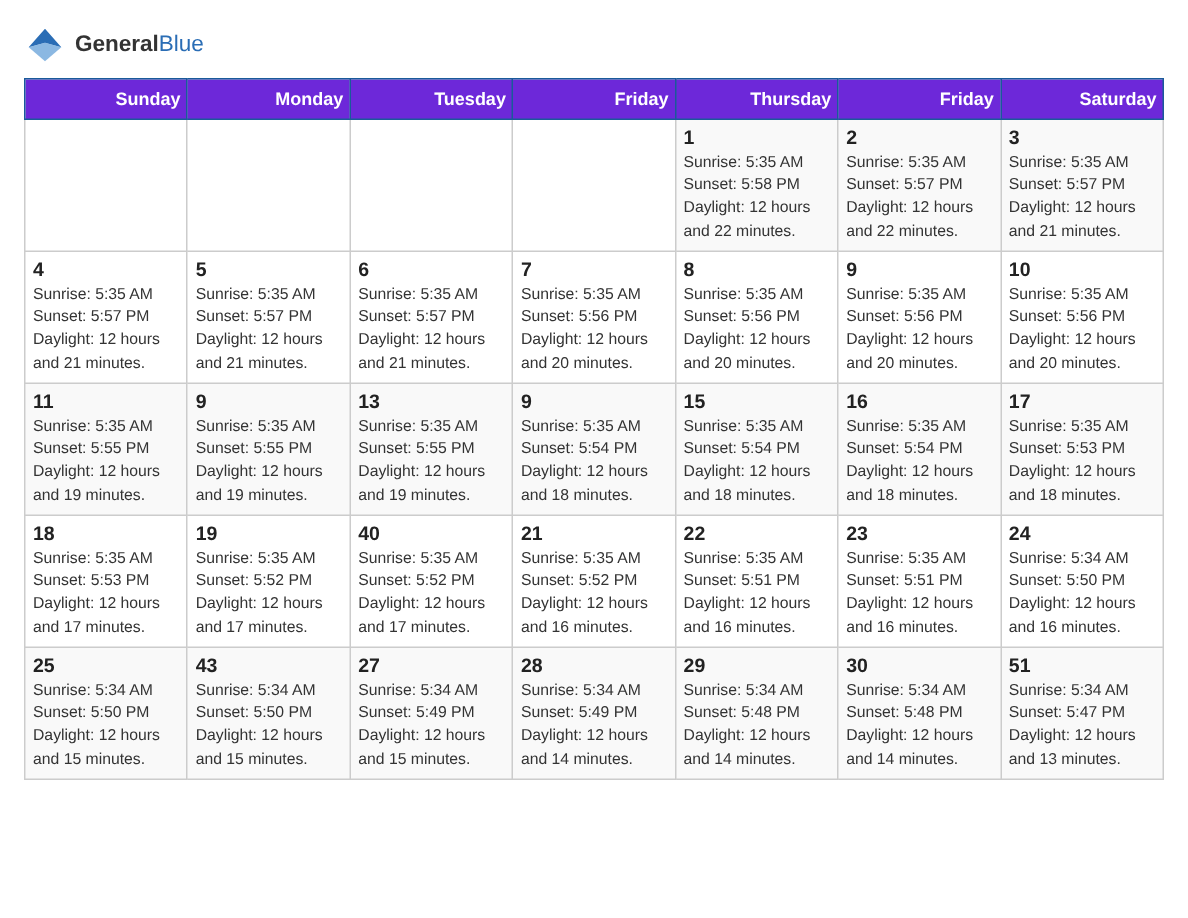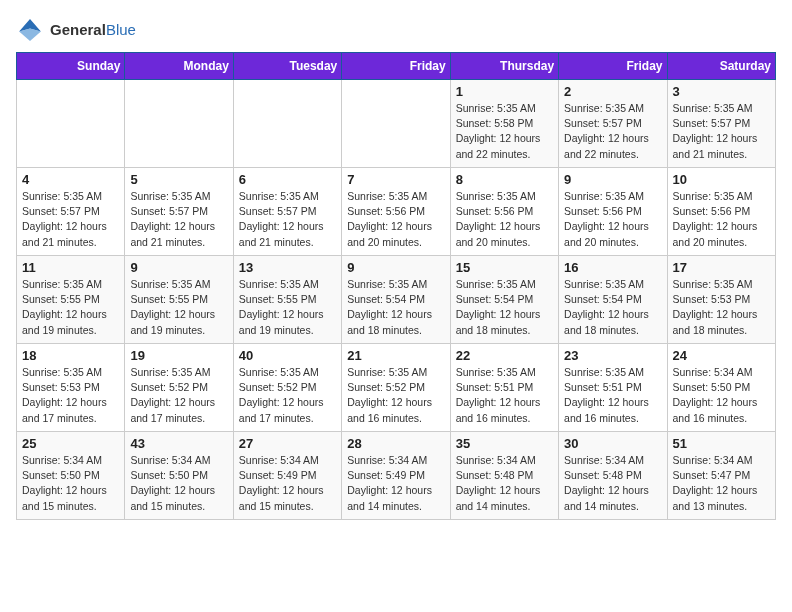--- a/index.html
+++ b/index.html
@@ -325,21 +325,21 @@
 and 15 minutes.</div>
         </td>
         <td>
           <div class="day-number">28</div>
           <div class="day-info" style="white-space: pre-line;">Sunrise: 5:34 AM
 Sunset: 5:49 PM
 Daylight: 12 hours
 and 14 minutes.</div>
         </td>
         <td>
-          <div class="day-number">35</div>
+          <div class="day-number">29</div>
           <div class="day-info" style="white-space: pre-line;">Sunrise: 5:34 AM
 Sunset: 5:48 PM
 Daylight: 12 hours
 and 14 minutes.</div>
         </td>
         <td>
           <div class="day-number">30</div>
           <div class="day-info" style="white-space: pre-line;">Sunrise: 5:34 AM
 Sunset: 5:48 PM
 Daylight: 12 hours

